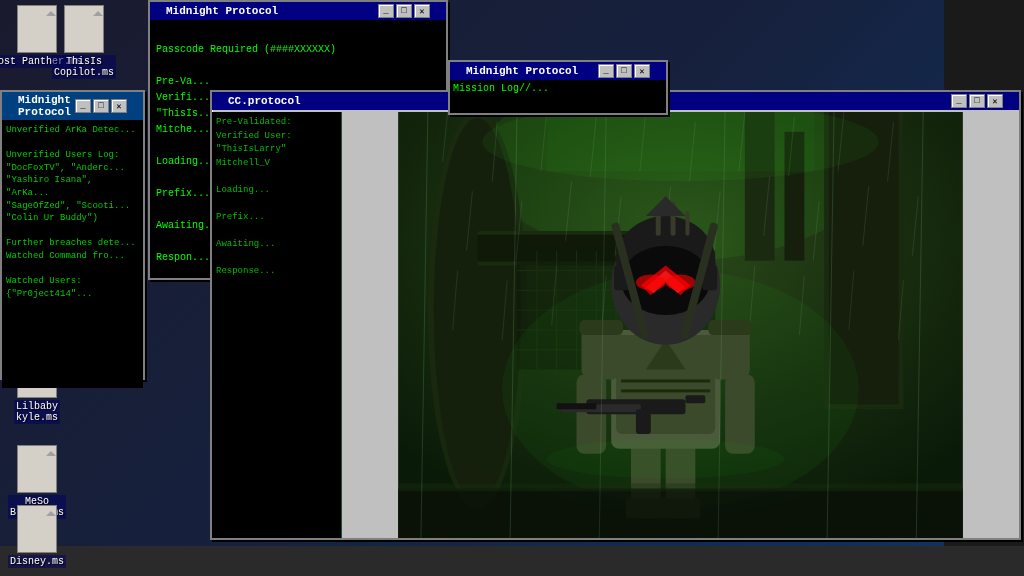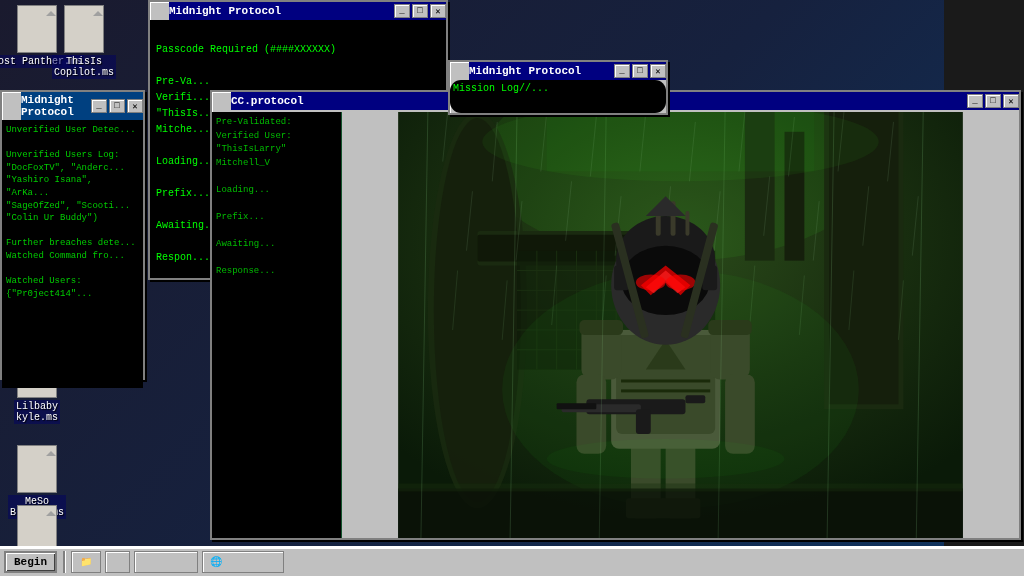--- a/index.html
+++ b/index.html
@@ -68,28 +68,27 @@
     
     .window {
       position: absolute;
       background: #c0c0c0;
       border: 2px solid #808080;
       box-shadow: 2px 2px 0 #000, inset 1px 1px 0 #fff;
     }
     .window-titlebar {
       background: #000080;
       color: white;
-      padding: 2px 0;
+      padding: 2px 16px;
       display: flex;
       justify-content: space-between;
       align-items: center;
       font-size: 11px;
       font-weight: bold;
       cursor: move;
-      margin-left: 19px;
     }
     .window-titlebar .title {
       font-family: 'Courier New', monospace;
     }
     .window-controls {
       display: flex;
       gap: 2px;
     }
     .win-btn {
       width: 16px;
@@ -154,21 +153,20 @@
     .window-mp2 {
       left: 448px;
       top: 60px;
       width: 200px;
       height: 50px;
       z-index: 5;
     }
     .window-mp2 .window-content {
       height: calc(100% - 20px);
       font-size: 10px;
-      border-radius: 11px;
     }
 
     
     .taskbar {
       position: absolute;
       bottom: 0;
       left: 0;
       width: 100%;
       height: 30px;
       background: #c0c0c0;
@@ -300,21 +298,21 @@
   <div class="window window-left">
     <div class="window-titlebar">
       <span class="title">Midnight Protocol</span>
       <div class="window-controls">
         <div class="win-btn">_</div>
         <div class="win-btn">□</div>
         <div class="win-btn">✕</div>
       </div>
     </div>
     <div class="window-content" style="height: calc(100% - 18px); font-size:9px; line-height:1.4; color:#00cc00;">
-      <div>Unverified User Detec...</div>
+      <div>Unverified ArKa Detec...</div>
       <br>
       <div>Unverified Users Log:</div>
       <div>"DocFoxTV", "Anderc...</div>
       <div>"Yashiro Isana", "ArKa...</div>
       <div>"SageOfZed", "Scooti...</div>
       <div>"Colin Ur Buddy")</div>
       <br>
       <div>Further breaches dete...</div>
       <div>Watched Command fro...</div>
       <br>
@@ -549,33 +547,13 @@
           <line x1="440" y1="0" x2="433" y2="430" stroke="#aaffaa" stroke-width="1"></line>
           <line x1="530" y1="0" x2="523" y2="430" stroke="#aaffaa" stroke-width="1"></line>
         </g>
 
         <rect x="150" y="0" width="270" height="60" fill="#20ff10" opacity="0.04"></rect>
         <ellipse cx="285" cy="30" rx="200" ry="40" fill="#40ff20" opacity="0.06"></ellipse>
       </svg>
     </div>
   </div>
 
-  <div class="taskbar">
-    <button class="start-btn">
-      <span>Begin</span>
-    </button>
-    <div class="taskbar-divider"></div>
-    <div class="taskbar-item">
-      <span>📁</span>
-    </div>
-    <div class="taskbar-item">
-      <span>↩</span>
-    </div>
-    <div class="taskbar-item">
-      <span>⚙</span>
-      <span>System</span>
-    </div>
-    <div class="taskbar-item">
-      <span>🌐</span>
-      <span>Internet</span>
-    </div>
-  </div>
 </div>
 
 </body></html>

